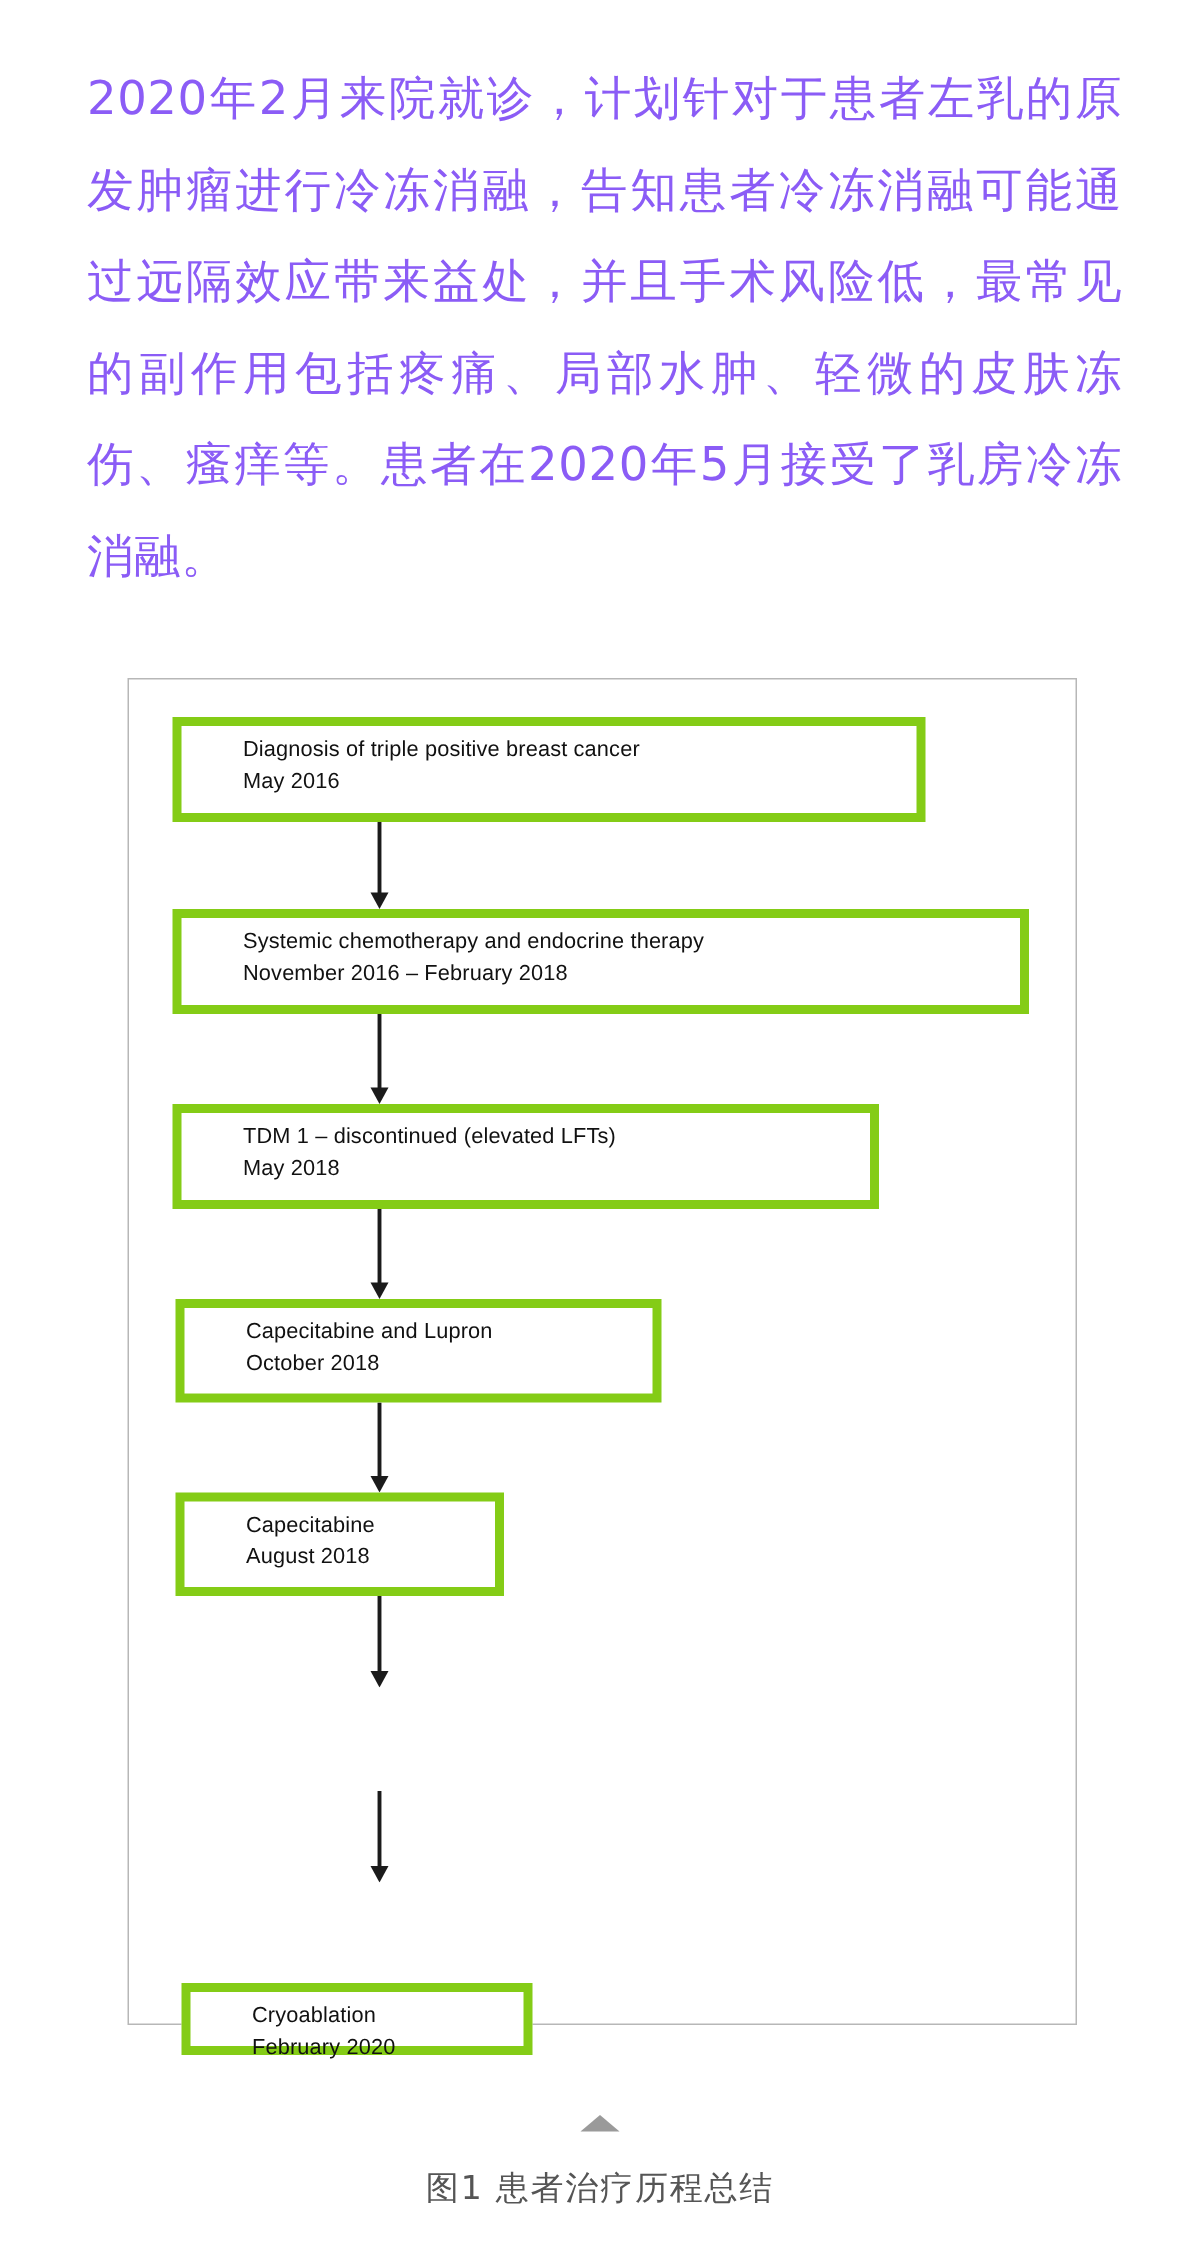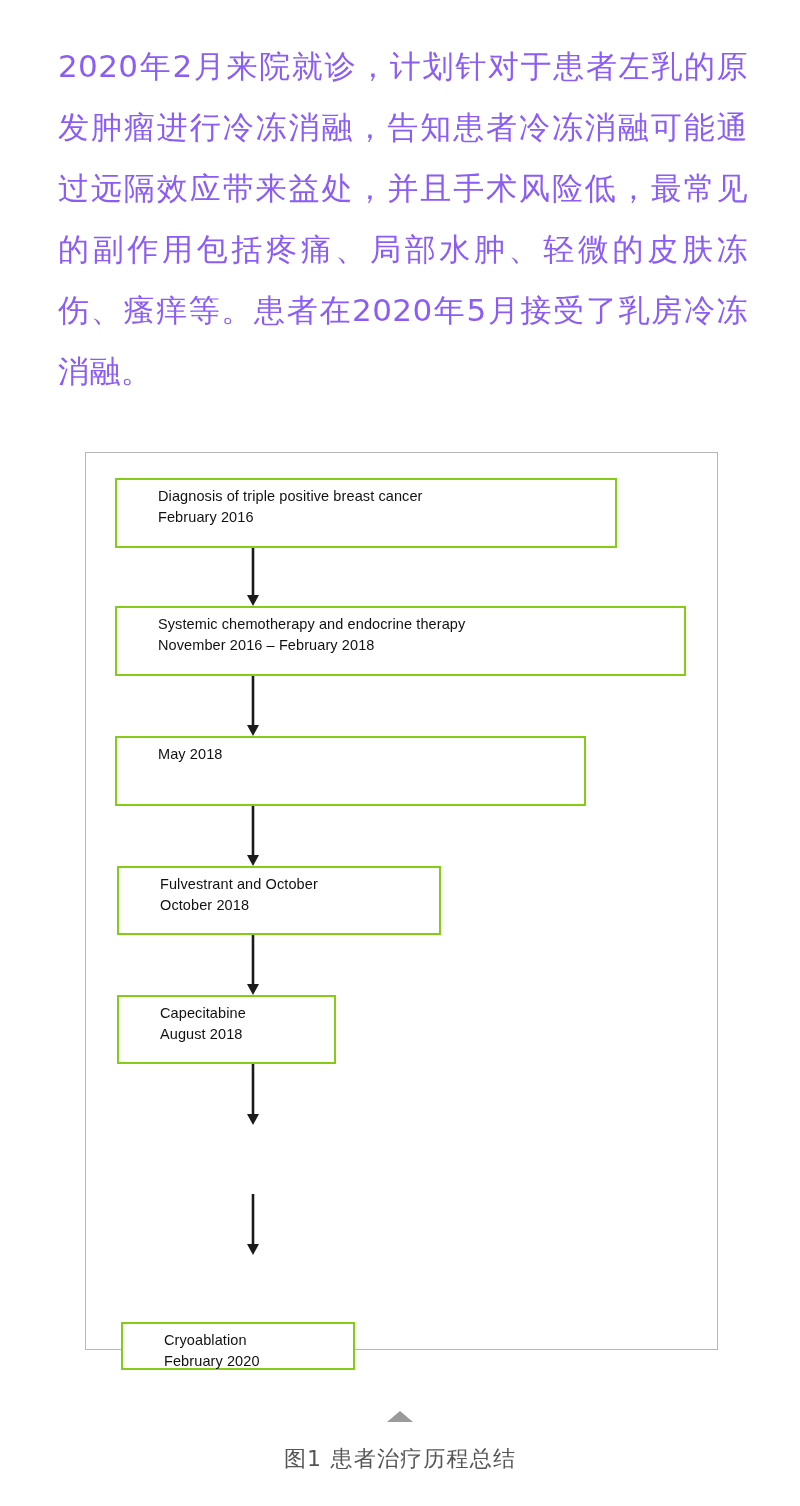--- a/index.html
+++ b/index.html
@@ -47,21 +47,21 @@
   #flowchart {
     position: absolute;
     left: 0;
     top: 0;
     width: 800px;
     height: 1506px;
     pointer-events: none;
   }
   .flow-box {
     position: absolute;
-    border: 2px solid #84cc16;
+    border: 6px solid #84cc16;
     background: #ffffff;
     box-sizing: border-box;
   }
   .flow-box-text {
     position: absolute;
     left: 41px;
     top: 6px;
     font-family: "Liberation Sans", "DejaVu Sans", sans-serif;
     font-size: 14.5px;
     line-height: 21px;
@@ -104,30 +104,30 @@
 </style>
 </head>
 <body>
 
 <div id="article-paragraph">2020年2月来院就诊，计划针对于患者左乳的原发肿瘤进行冷冻消融，告知患者冷冻消融可能通过远隔效应带来益处，并且手术风险低，最常见的副作用包括疼痛、局部水肿、轻微的皮肤冻伤、瘙痒等。患者在2020年5月接受了乳房冷冻消融。</div>
 
 <div id="figure-frame"></div>
 
 <div id="flowchart">
     <div class="flow-box" style="left: 115px; top: 478px; width: 502px; height: 70px;">
-      <div class="flow-box-text"><div>Diagnosis of triple positive breast cancer</div><div>February 2016</div></div>
+      <div class="flow-box-text"><div>Diagnosis of triple positive breast cancer</div><div>May 2016</div></div>
     </div>
     <div class="flow-box" style="left: 115px; top: 606px; width: 571px; height: 70px;">
       <div class="flow-box-text"><div>Systemic chemotherapy and endocrine therapy</div><div>November 2016 – February 2018</div></div>
     </div>
     <div class="flow-box" style="left: 115px; top: 736px; width: 471px; height: 70px;">
-      <div class="flow-box-text"><div>May 2018</div></div>
+      <div class="flow-box-text"><div>TDM 1 – discontinued (elevated LFTs)</div><div>May 2018</div></div>
     </div>
     <div class="flow-box" style="left: 117px; top: 866px; width: 324px; height: 69px;">
-      <div class="flow-box-text"><div>Fulvestrant and October</div><div>October 2018</div></div>
+      <div class="flow-box-text"><div>Capecitabine and Lupron</div><div>October 2018</div></div>
     </div>
     <div class="flow-box" style="left: 117px; top: 995px; width: 219px; height: 69px;">
       <div class="flow-box-text"><div>Capecitabine</div><div>August 2018</div></div>
     </div>
     <div class="flow-box" style="left: 121px; top: 1322px; width: 234px; height: 48px;">
       <div class="flow-box-text"><div>Cryoablation</div><div>February 2020</div></div>
     </div>
     <div class="flow-arrow" style="left: 244px; top: 548px; height: 58px;"><svg width="18" height="58" viewBox="0 0 18 58">
         <line x1="9" y1="0" x2="9" y2="49" stroke="#1b1b1b" stroke-width="2.6"></line>
         <polygon points="3,47 15,47 9,58" fill="#1b1b1b"></polygon>

